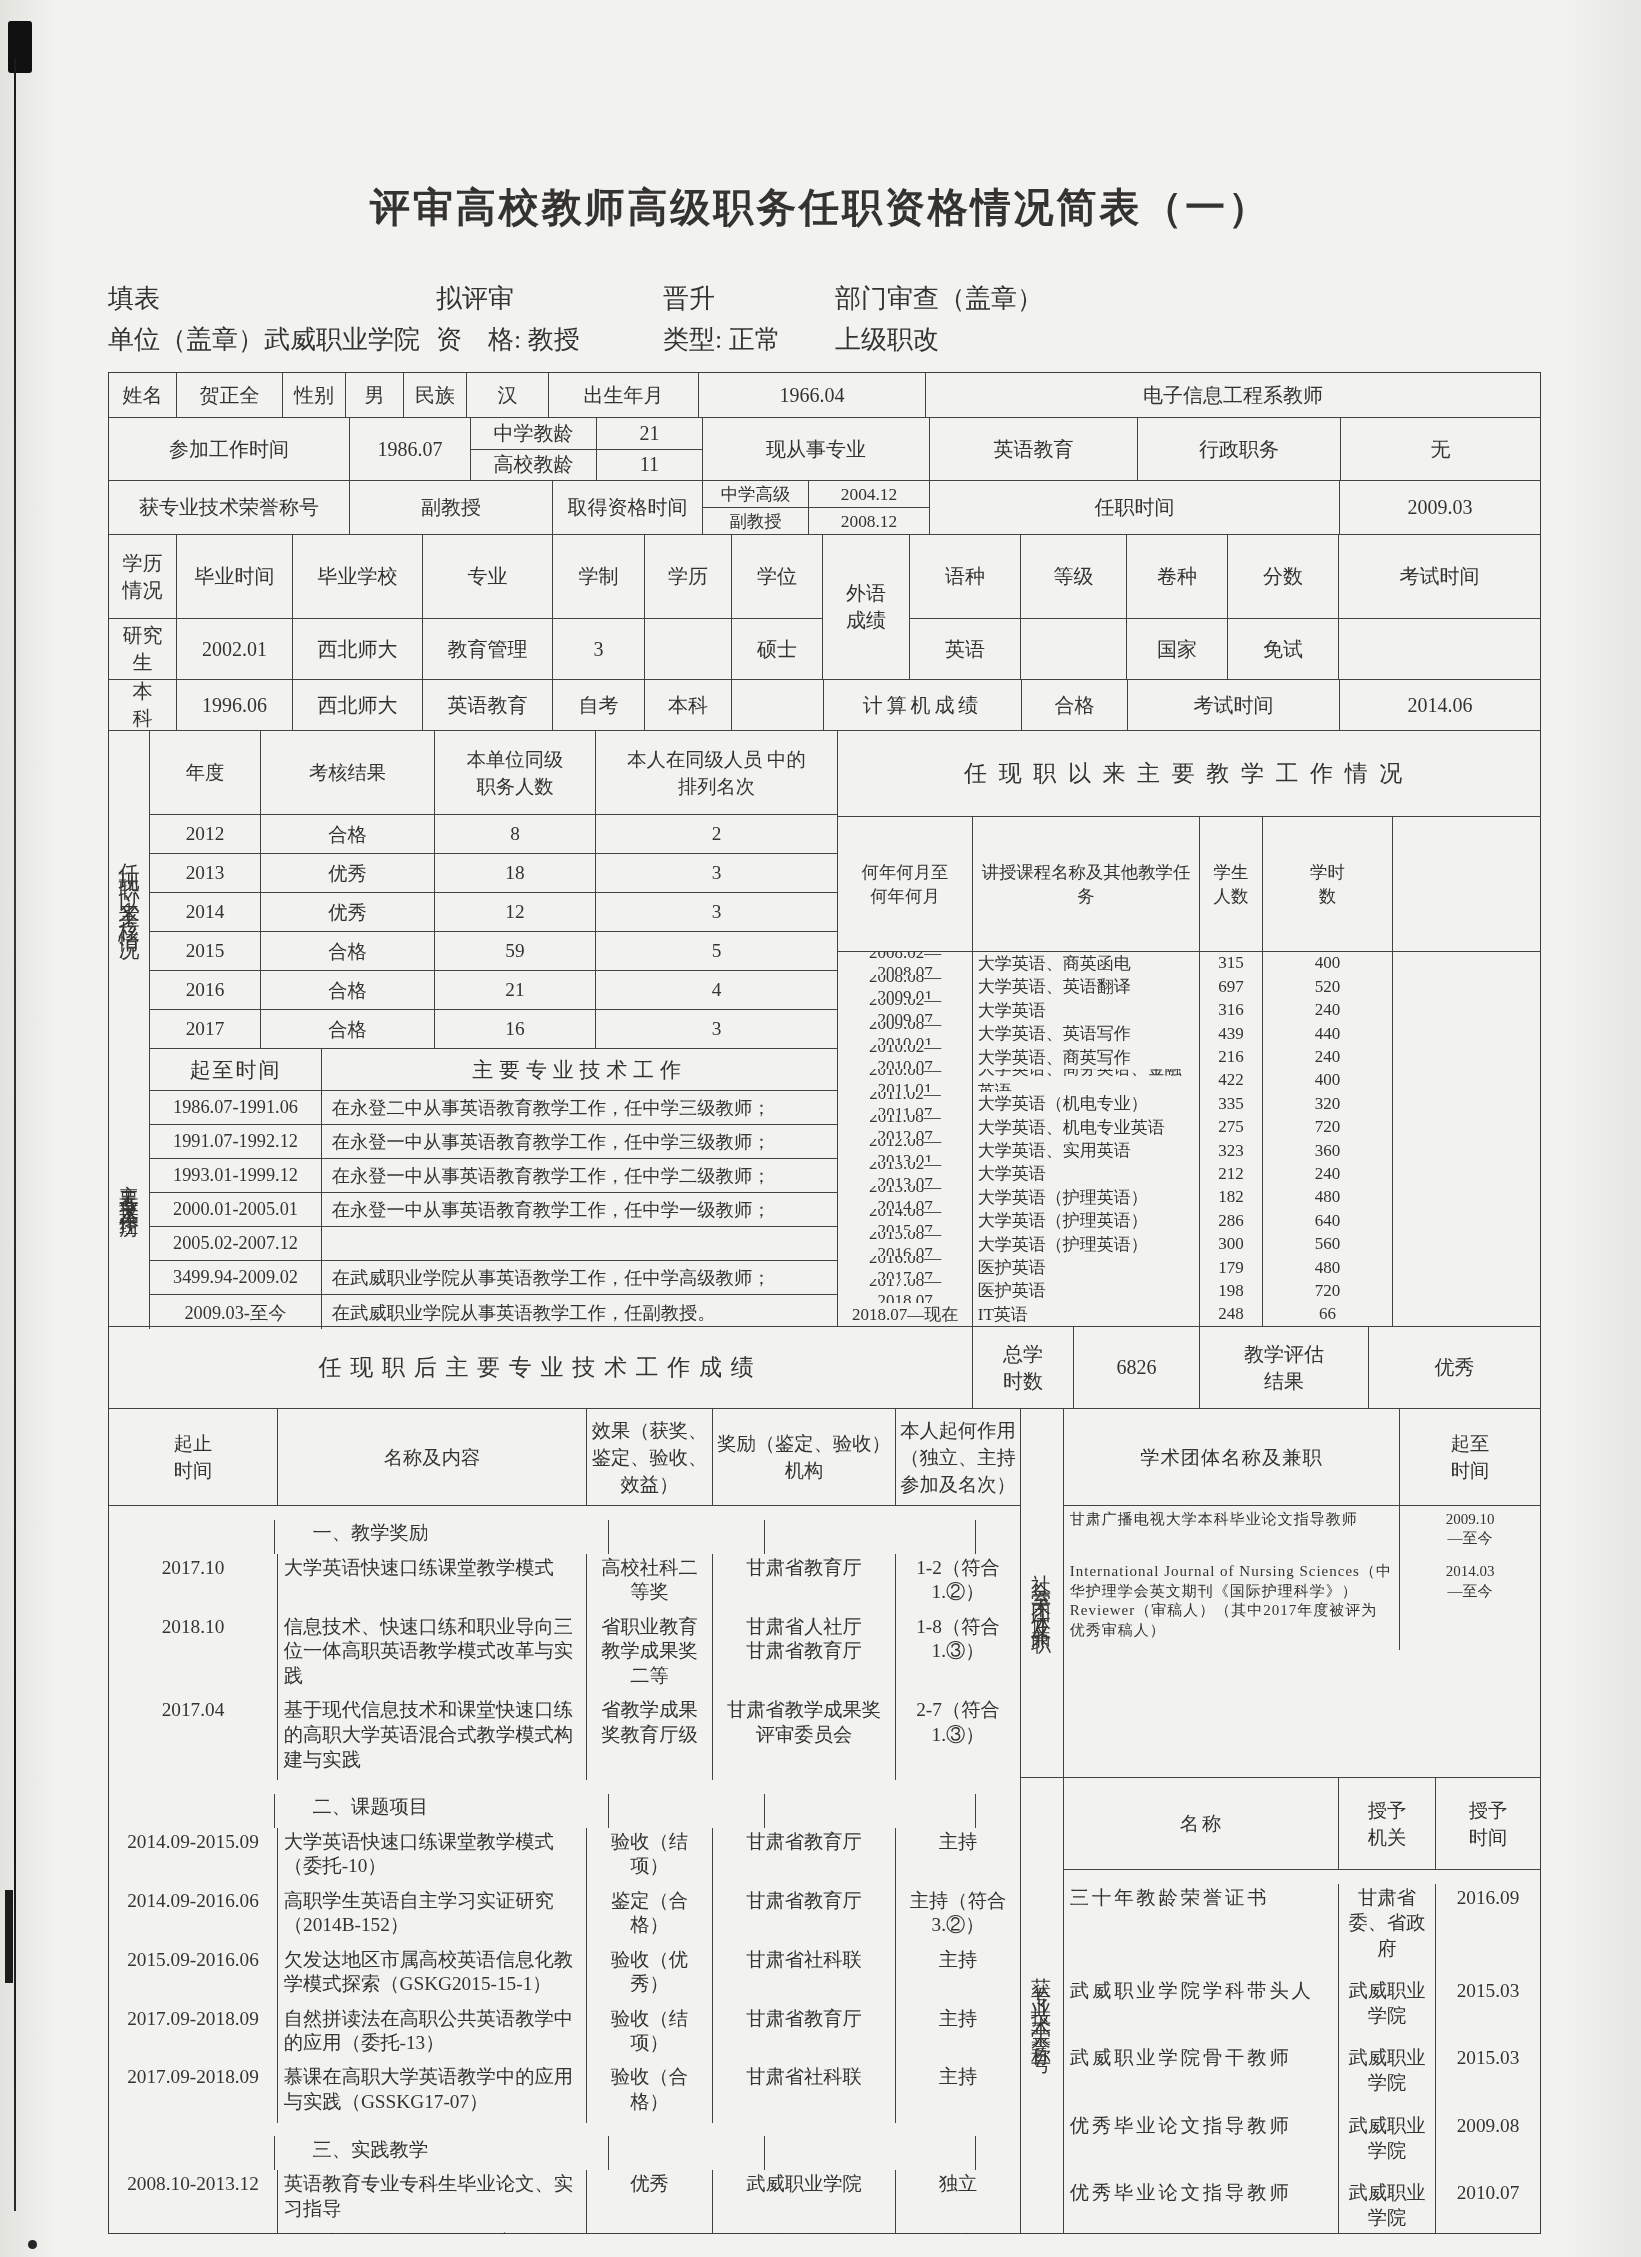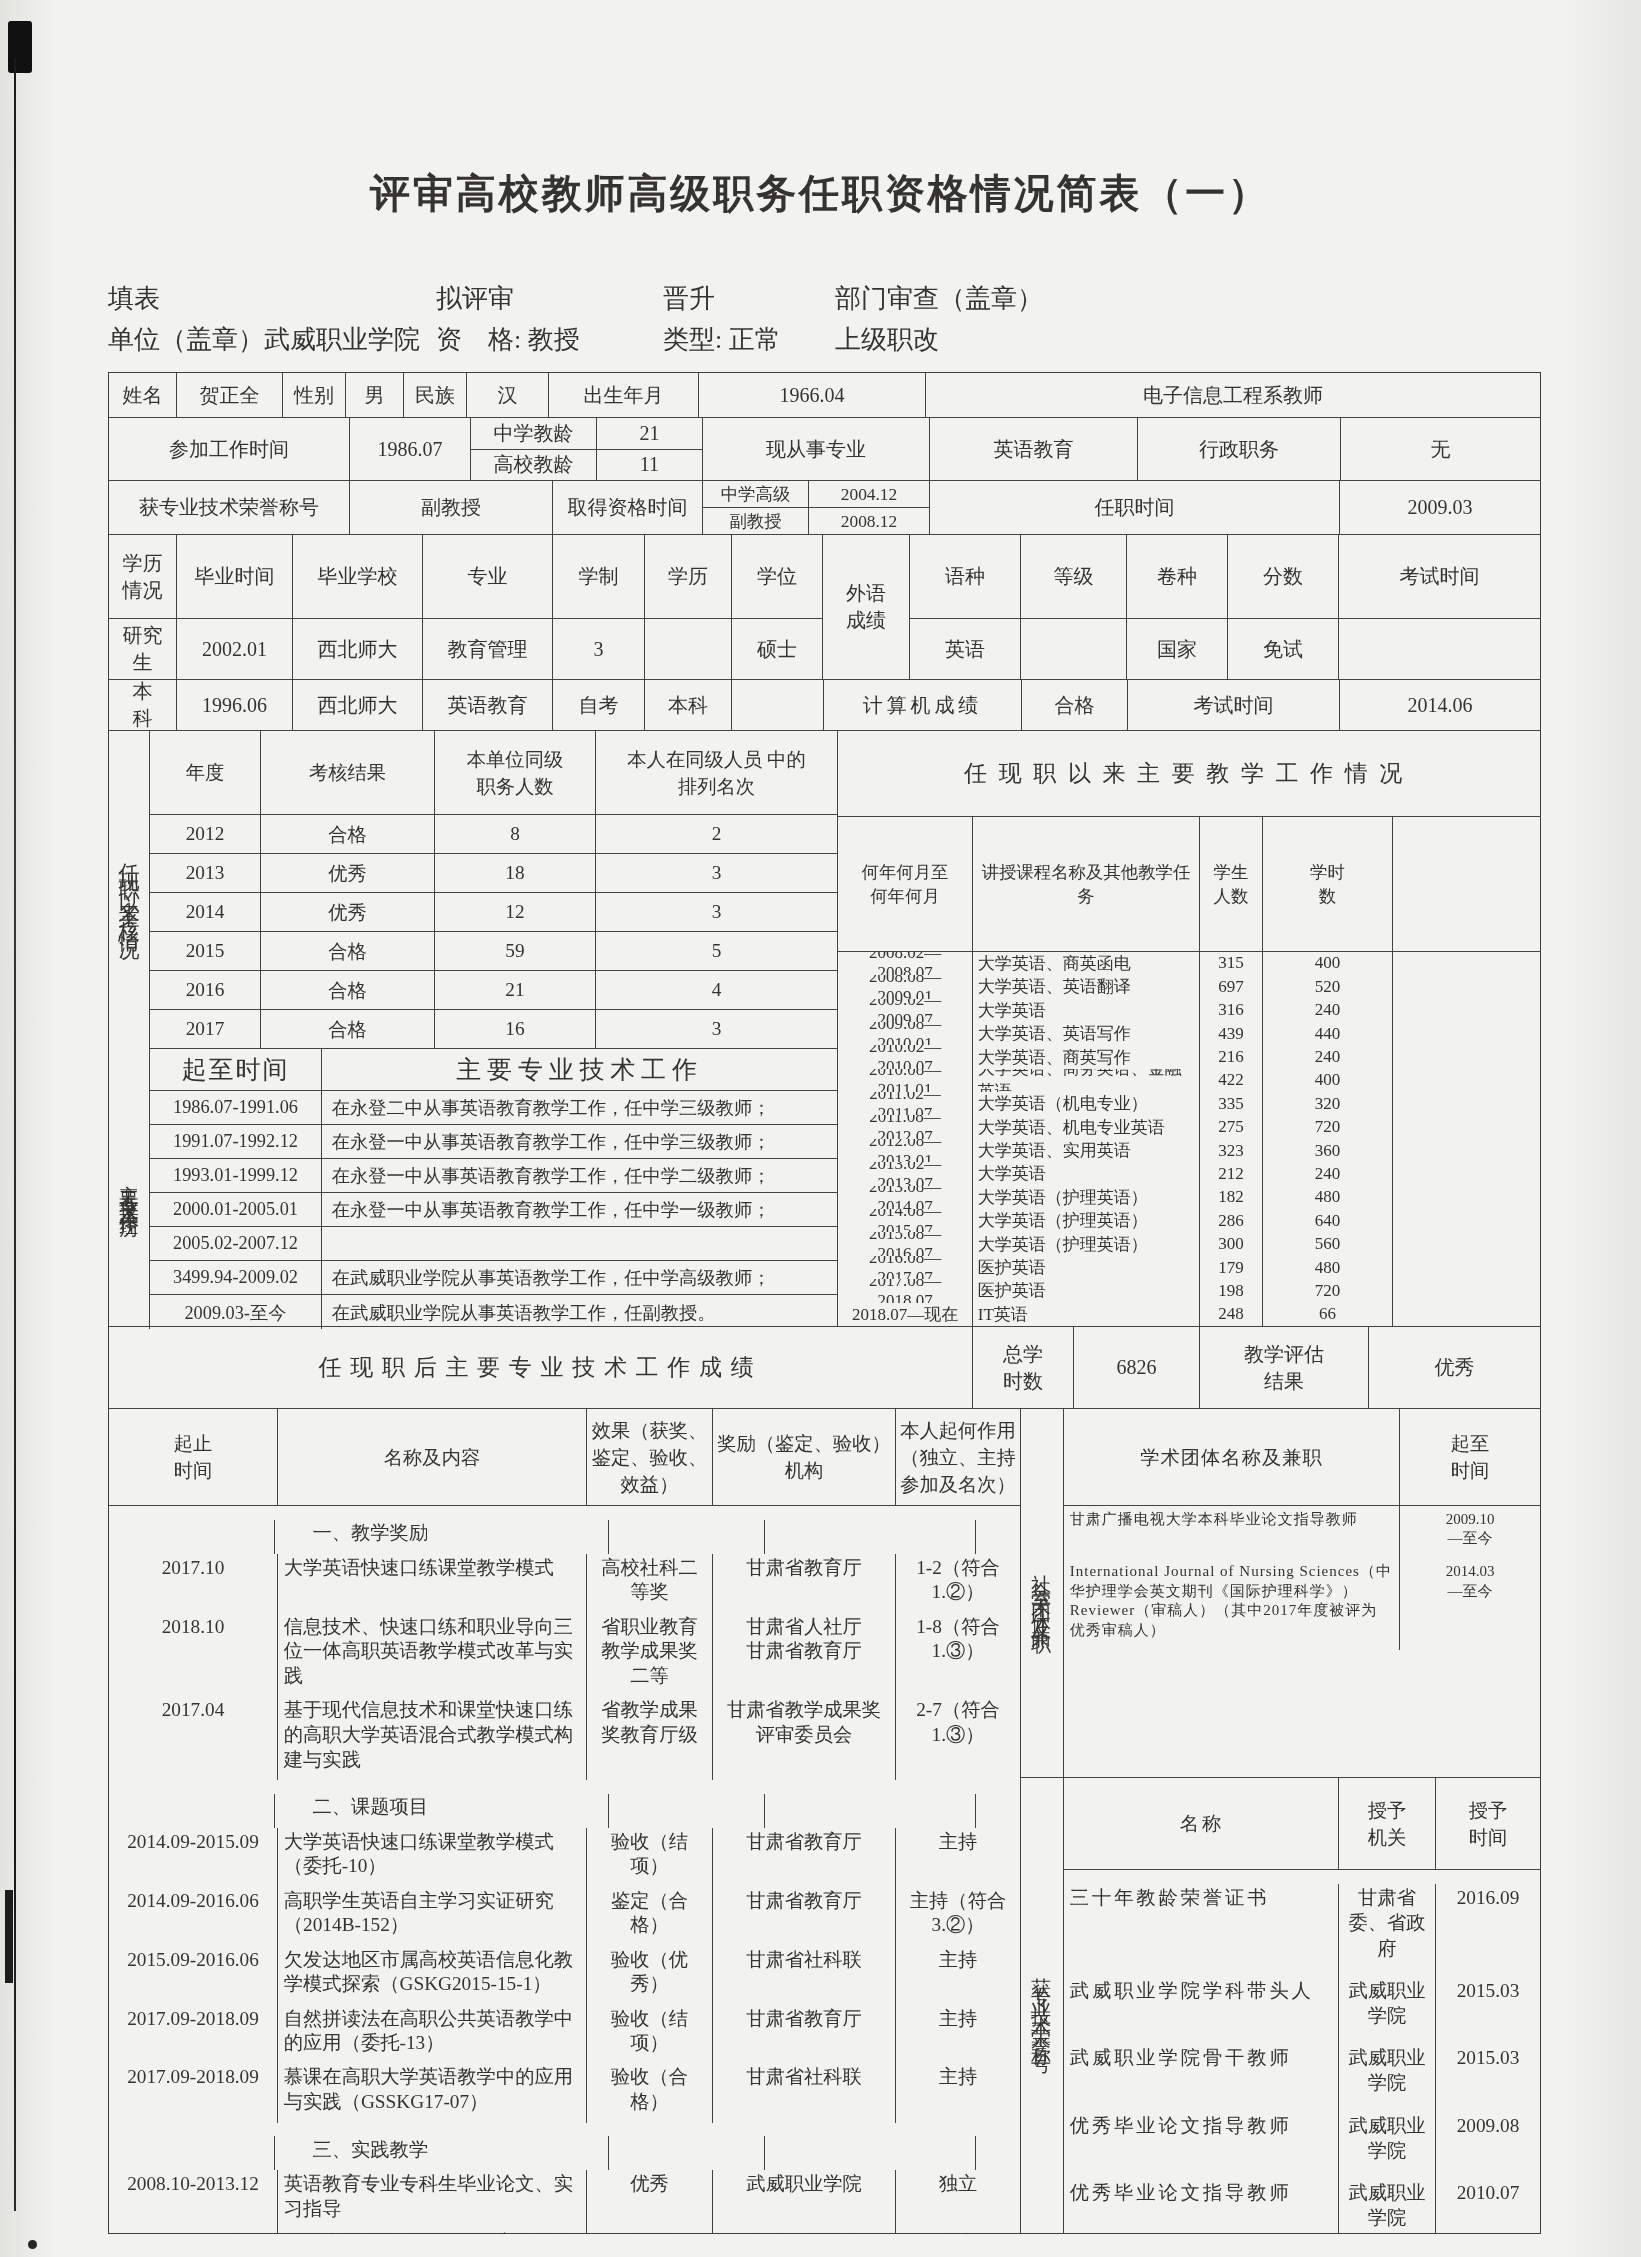--- a/index.html
+++ b/index.html
@@ -7,21 +7,21 @@
         font-family:"Liberation Serif","DejaVu Serif",serif;color:#353330;}
   .page:before{content:"";position:absolute;inset:0;background:
      linear-gradient(90deg, rgba(210,212,205,.5) 0, rgba(255,255,255,0) 58px, rgba(255,255,255,0) 1564px, rgba(215,216,210,.45) 1641px);pointer-events:none;}
   
   .art{position:absolute;background:#101010;}
   .art.strip{left:13.5px;top:58px;width:2.9px;height:2153px;background:linear-gradient(#1a1a1a,#3a3a3a 35%,#151515 80%,#2a2a2a);}
   .art.blob1{left:7.7px;top:21px;width:24px;height:52px;border-radius:2.9px;}
   .art.blob2{left:4.8px;top:1890px;width:8.7px;height:93px;background:#1c1c1c;}
   .art.dot{left:28px;top:2240px;width:8.7px;height:8.7px;border-radius:50%;background:#262626;}
 
-  .title{position:absolute;top:166px;left:0;width:100%;text-align:center;
+  .title{position:absolute;top:180px;left:0;width:100%;text-align:center;
          font-size:40px;font-weight:bold;letter-spacing:2.9px;}
   .formhead{position:absolute;top:278px;left:108px;width:1433px;display:flex;font-size:26px;line-height:41px;}
   .fh{display:flex;flex-direction:column;}
   .fh1{width:328px;} .fh2{width:227px;} .fh3{width:172px;} .fh4{flex:1;}
 
   .tbl{position:absolute;top:372px;left:108px;width:1433px;height:1862px;
        border:1.9px solid #403e3a;box-sizing:border-box;font-size:20px;}
   .tbl *{box-sizing:border-box;}
   .row{display:flex;width:100%;border-bottom:1px solid #45433f;}
   .c{display:flex;align-items:center;justify-content:center;text-align:center;
@@ -52,21 +52,21 @@
           border-right:1px solid #45433f;letter-spacing:9.7px;font-size:21px;padding:5.8px 0;}
   .assess{display:flex;height:318px;}
   .assess-body{flex:1;display:flex;flex-direction:column;}
   .a-h{display:flex;height:86px;border-bottom:1px solid #45433f;font-size:19.3px;}
   .a-rows{flex:1;display:flex;flex-direction:column;}
   .a-row{display:flex;height:39px;border-bottom:1px solid #45433f;font-size:19.3px;}
   .cw-label{width:41px;}
   .cw-year{width:111px;} .cw-res{width:174px;} .cw-cnt{width:161px;}
   .exper{display:flex;flex:1;}
   .exper-body{flex:1;display:flex;flex-direction:column;}
-  .e-h{display:flex;height:42px;font-size:25px;letter-spacing:5.8px;border-bottom:1px solid #45433f;}
+  .e-h{display:flex;height:42px;font-size:21px;letter-spacing:5.8px;border-bottom:1px solid #45433f;}
   .e-rows{flex:1;display:flex;flex-direction:column;}
   .e-row{display:flex;height:34px;font-size:18.3px;border-bottom:1px solid #45433f;}
   .e-row:last-child{border-bottom:none;}
   .cw-etime{width:172px;}
   .teach-title{height:86px;display:flex;align-items:center;justify-content:center;
                font-size:23px;letter-spacing:11.6px;border-bottom:1px solid #45433f;}
   .t-h{display:flex;height:135px;border-bottom:1px solid #45433f;font-size:17.4px;}
   .t-rows{flex:1;display:flex;flex-direction:column;}
   .t-row{display:flex;height:23.4px;font-size:17px;border-bottom:none;}
   .cw-tdate{width:135px;} .cw-course{width:227px;} .cw-stu{width:63px;} .cw-hrs{width:130px;}

